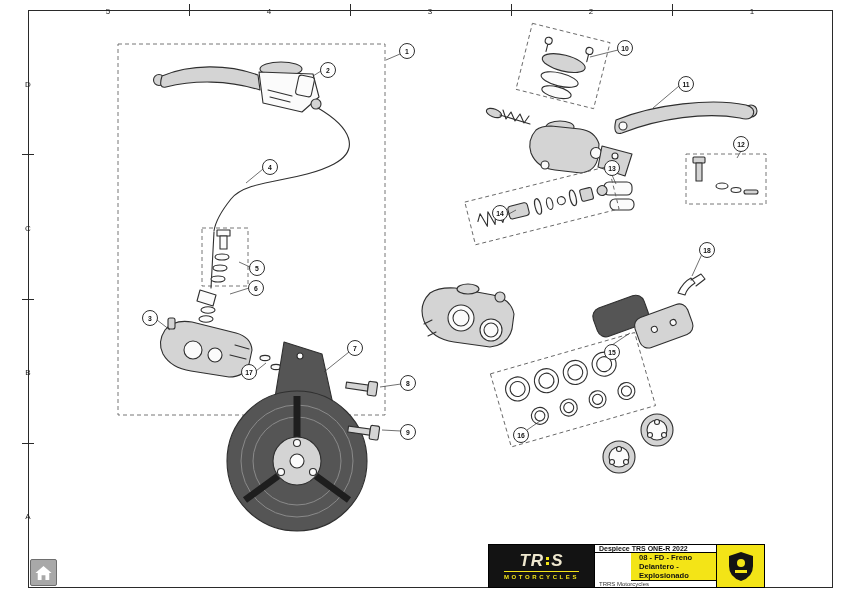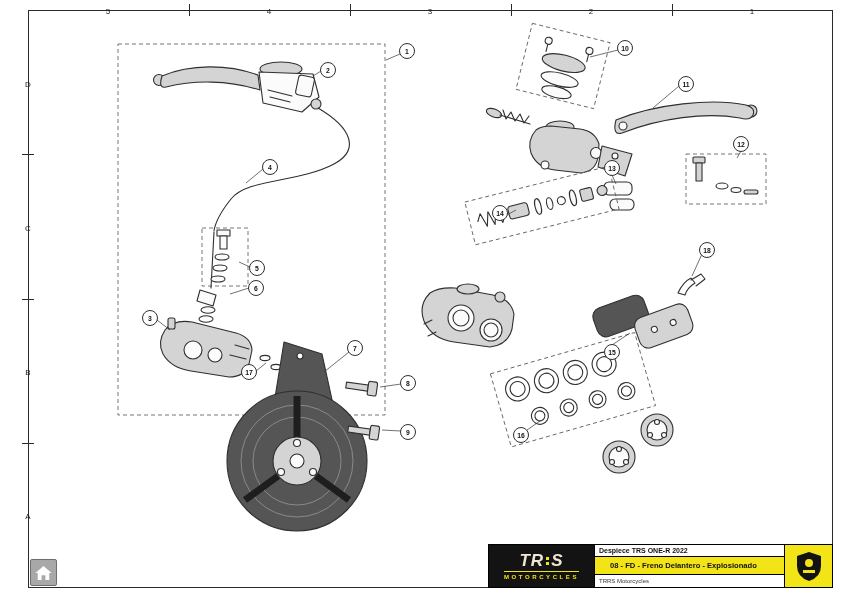--- a/index.html
+++ b/index.html
@@ -20,35 +20,35 @@
   .f0{fill:none;}
   .fw{fill:#fbfbfb;}
   .fg{fill:#d4d4d4;}
   .fd{fill:#555555;}
   .dash{fill:none;stroke:#666;stroke-width:0.9;stroke-dasharray:4 3;}
   .ldr line{stroke:#333;stroke-width:0.7;}
   .callout circle{fill:#fff;stroke:#2f2f2f;stroke-width:1;}
   .callout text{font-family:"Liberation Sans",sans-serif;font-size:6.8px;font-weight:bold;
                 text-anchor:middle;fill:#111;}
   
-  .titleblock{position:absolute;left:488px;top:544px;width:345px;height:44px;display:flex;
+  .titleblock{position:absolute;left:488px;top:544px;width:277px;height:44px;display:flex;
               border:1px solid #000;box-sizing:border-box;background:#fff;}
   .tb-logo{width:106px;background:#131313;display:flex;flex-direction:column;align-items:center;
            justify-content:center;border-right:1px solid #000;box-sizing:border-box;}
   .tb-logo-text{font-size:17px;font-weight:bold;font-style:italic;color:#efe8cf;line-height:1;
                 letter-spacing:1px;display:flex;align-items:center;}
   .tb-logo-sep{display:inline-flex;flex-direction:column;margin:0 2px;}
   .tb-logo-sep i{display:block;width:3px;height:3px;background:#f3e417;margin:1px 0;}
   .tb-logo-sub{color:#f3e417;font-size:6px;font-weight:bold;letter-spacing:2.6px;margin-top:2px;
                border-top:1px solid #f3e417;padding-top:1.5px;}
   .tb-rows{flex:1;display:flex;flex-direction:column;min-width:0;}
   .tb-row1{flex:12;font-size:7px;font-weight:bold;display:flex;align-items:center;padding:0 4px;
            border-bottom:1px solid #000;}
   .tb-row2{flex:17;background:#f3e417;font-size:7.6px;font-weight:bold;display:flex;
-           align-items:center;padding:0 15px;border-bottom:1px solid #000;}
+           align-items:center;padding:0 8px;border-bottom:1px solid #000;margin-left:36px;}
   .tb-row3{flex:13;font-size:6px;color:#333;display:flex;align-items:center;padding:0 4px;}
   .tb-emblem{width:48px;background:#f3e417;border-left:1px solid #000;display:flex;
              align-items:center;justify-content:center;box-sizing:border-box;}
   
   .home-btn{position:absolute;left:30px;top:559px;width:27px;height:27px;background:#a8a8a8;
             border:1px solid #6e6e6e;border-radius:2px;display:flex;align-items:center;
             justify-content:center;padding:0;cursor:pointer;}
 </style>
 </head>
 <body>

